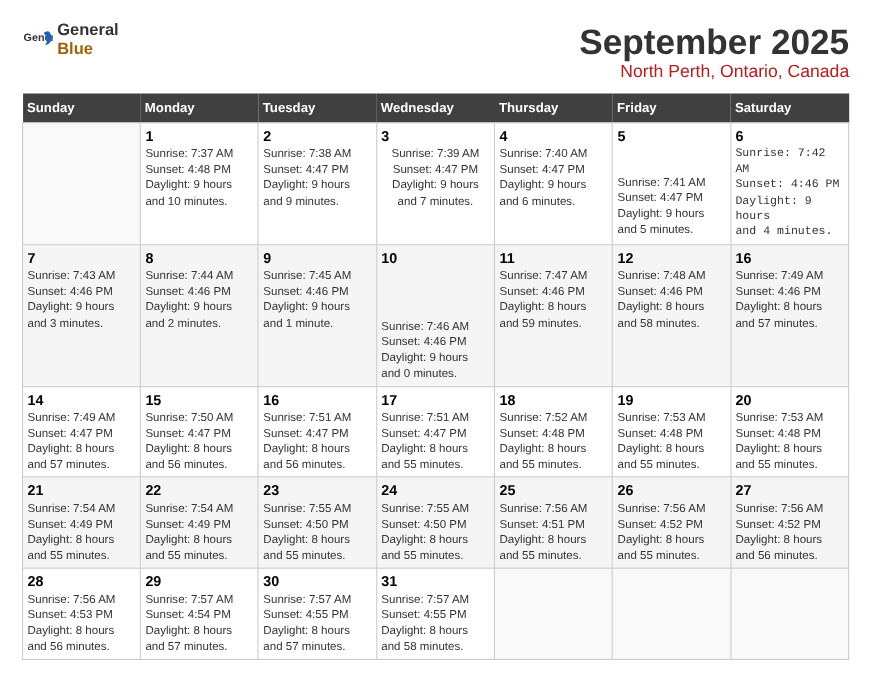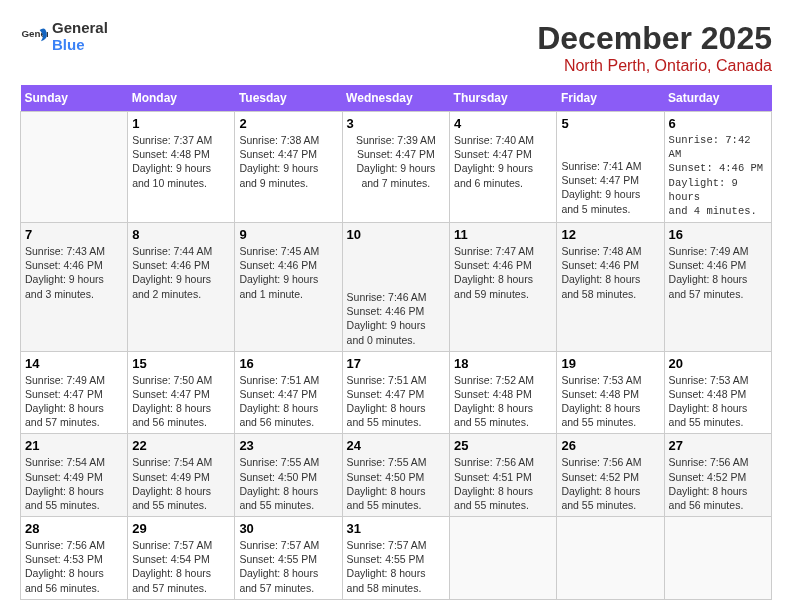--- a/index.html
+++ b/index.html
@@ -36,21 +36,21 @@
     .location-title {
       font-size: 16px;
       color: #b91c1c;
     }
     table {
       width: 100%;
       border-collapse: collapse;
       font-size: 11px;
     }
     thead tr th {
-      background-color: #8b5cf6;
+      background-color: #404040;
       color: #fff;
       padding: 6px 4px;
       text-align: left;
       font-size: 12px;
       font-weight: bold;
     }
     tbody tr td {
       border: 1px solid #ccc;
       padding: 4px;
       vertical-align: top;
@@ -86,26 +86,26 @@
   <div class="logo">
     <svg class="logo-icon" viewBox="0 0 40 40">
       <text x="2" y="20" font-size="14" font-weight="bold" fill="#333">General</text>
       <path d="M28 10 Q36 4 38 14 Q40 24 30 26 Q36 18 28 10Z" fill="#1565c0"></path>
     </svg>
     <div>
       <div style="font-size:15px; font-weight:bold; line-height:1.1;">
         <span style="color:#333">General</span>
       </div>
       <div style="font-size:15px; font-weight:bold; line-height:1.1;">
-        <span style="color:#3b82f6">Blue</span>
+        <span style="color:#a16207">Blue</span>
       </div>
     </div>
   </div>
   <div class="title-area">
-    <div class="month-title">December 2025</div>
+    <div class="month-title">September 2025</div>
     <div class="location-title">North Perth, Ontario, Canada</div>
   </div>
 </div>
 
 <table>
   <thead>
     <tr>
     <th>Sunday</th>
         <th>Monday</th>
         <th>Tuesday</th>

